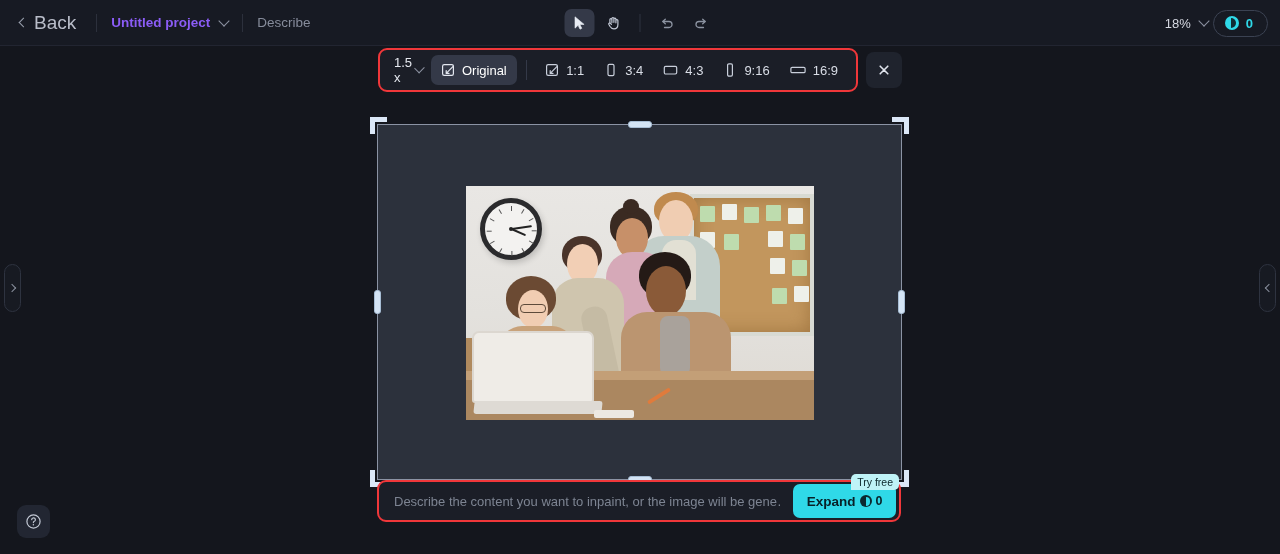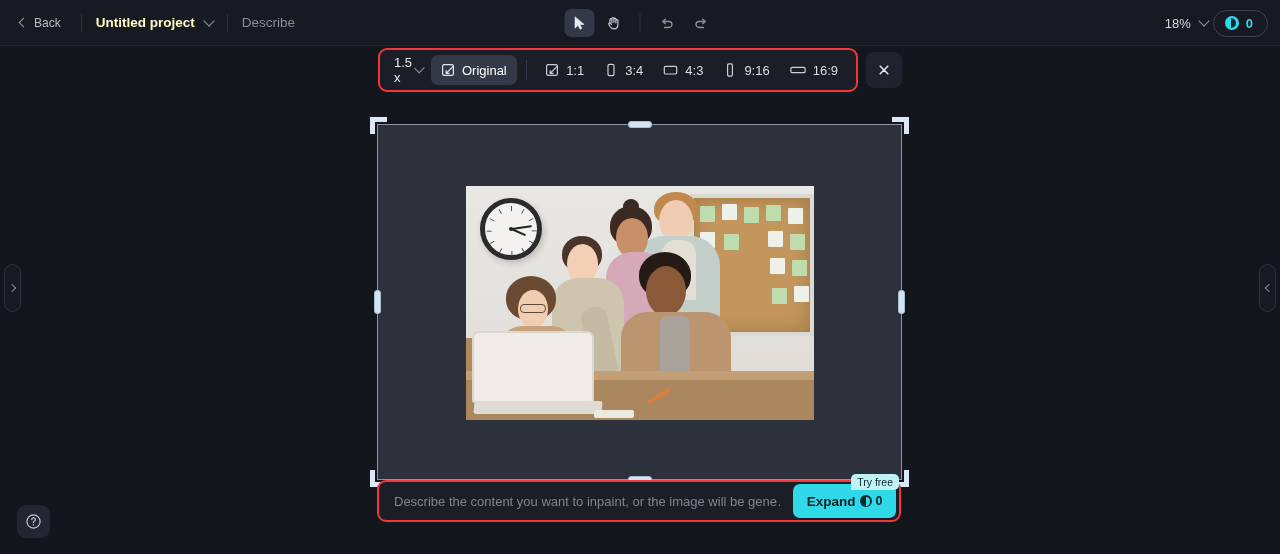--- a/index.html
+++ b/index.html
@@ -14,26 +14,26 @@
   
   .topbar {
     position: absolute; top: 0; left: 0; width: 1280px; height: 46px;
     background: #171a23;
     border-bottom: 1px solid #222531;
     display: flex; align-items: center;
   }
   .tb-left { display: flex; align-items: center; height: 46px; padding-left: 14px; gap: 0; }
   .back-btn {
     display: flex; align-items: center; gap: 6px;
-    color: #b9bdc9; font-size: 12px; cursor: pointer;
+    color: #b9bdc9; font-size: 19px; cursor: pointer;
     padding: 5px 6px; border-radius: 5px;
   }
   .chev-l { display:inline-block; width:7px; height:7px; border-left:1.6px solid #9aa0ae; border-bottom:1.6px solid #9aa0ae; transform: rotate(45deg); margin-right:1px;}
   .vdiv { width: 1px; height: 18px; background: #2c303c; margin: 0 14px; }
-  .proj-name { color: #fef9c3; font-size: 13.5px; font-weight: 600; cursor: pointer; }
+  .proj-name { color: #8b5cf6; font-size: 13.5px; font-weight: 600; cursor: pointer; }
   .chev-d { display:inline-block; width:8px; height:8px; border-right:1.6px solid #8d93a2; border-bottom:1.6px solid #8d93a2; transform: rotate(45deg); margin: -4px 0 0 10px; cursor:pointer;}
   .autosaved { color: #868c9b; font-size: 13.5px; }
 
   .tb-center {
     position: absolute; left: 50%; top: 0; transform: translateX(-50%);
     height: 46px; display: flex; align-items: center; gap: 4px;
   }
   .tool {
     width: 30px; height: 28px; border-radius: 7px;
     display: flex; align-items: center; justify-content: center; cursor: pointer;

